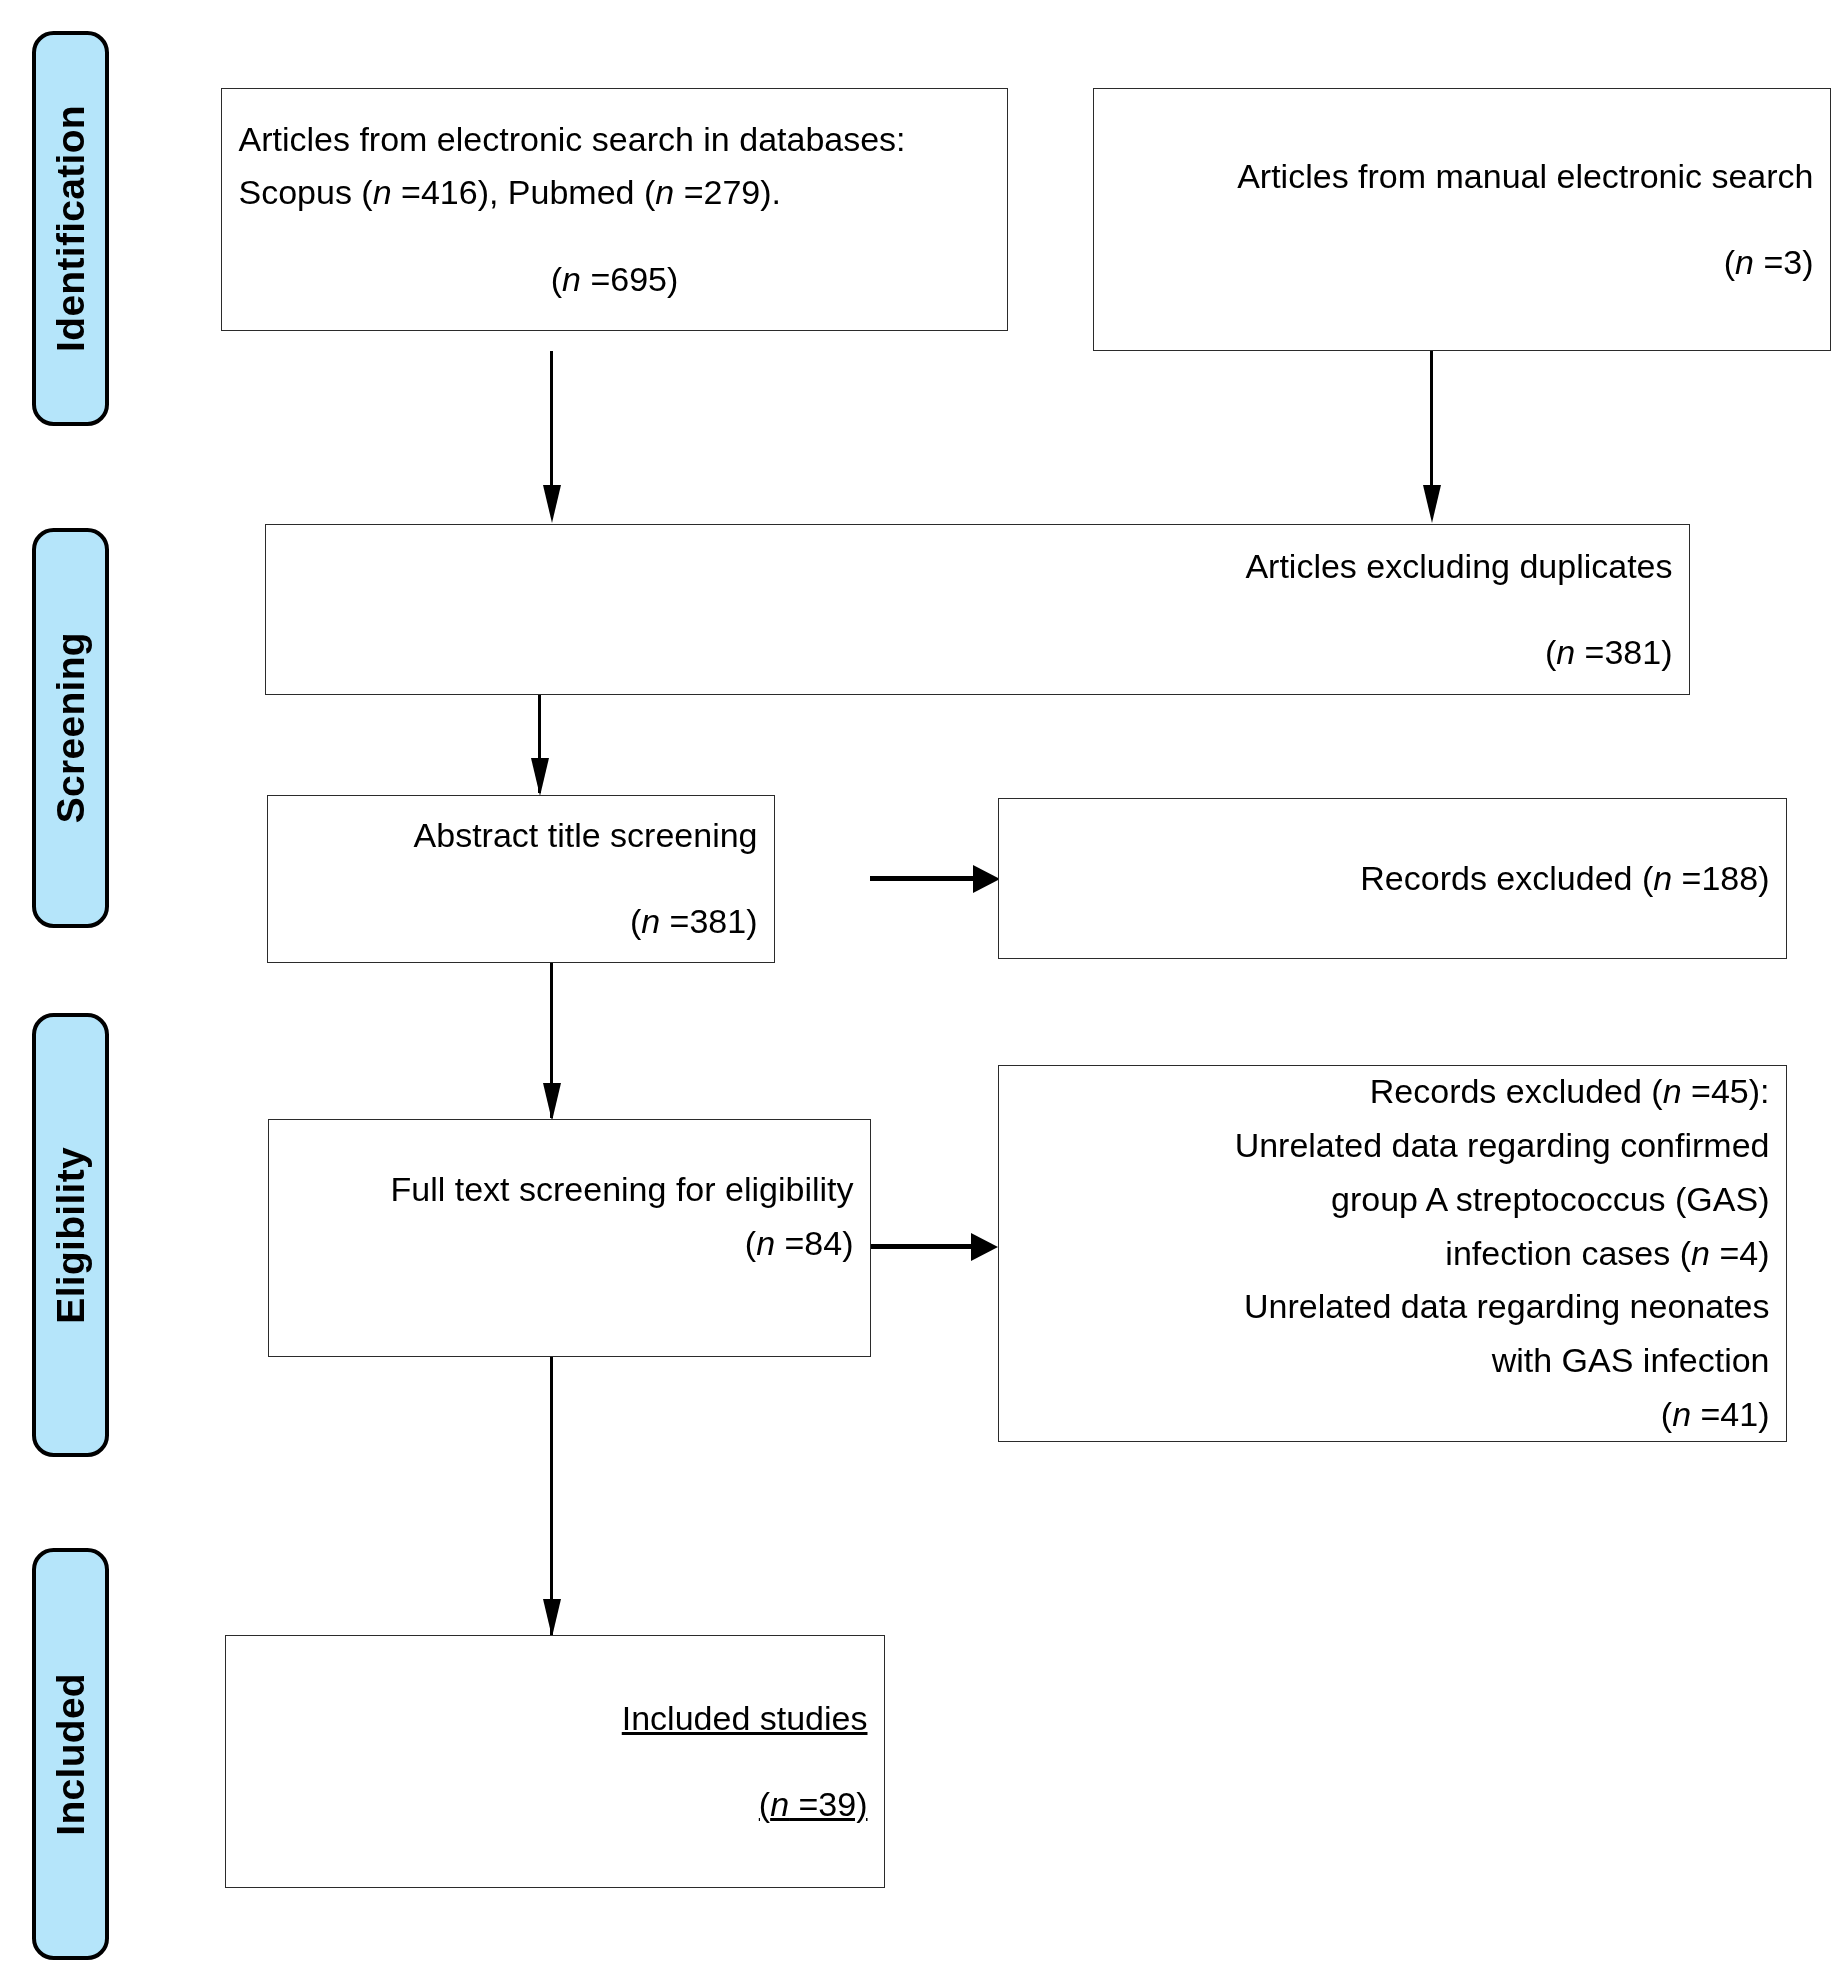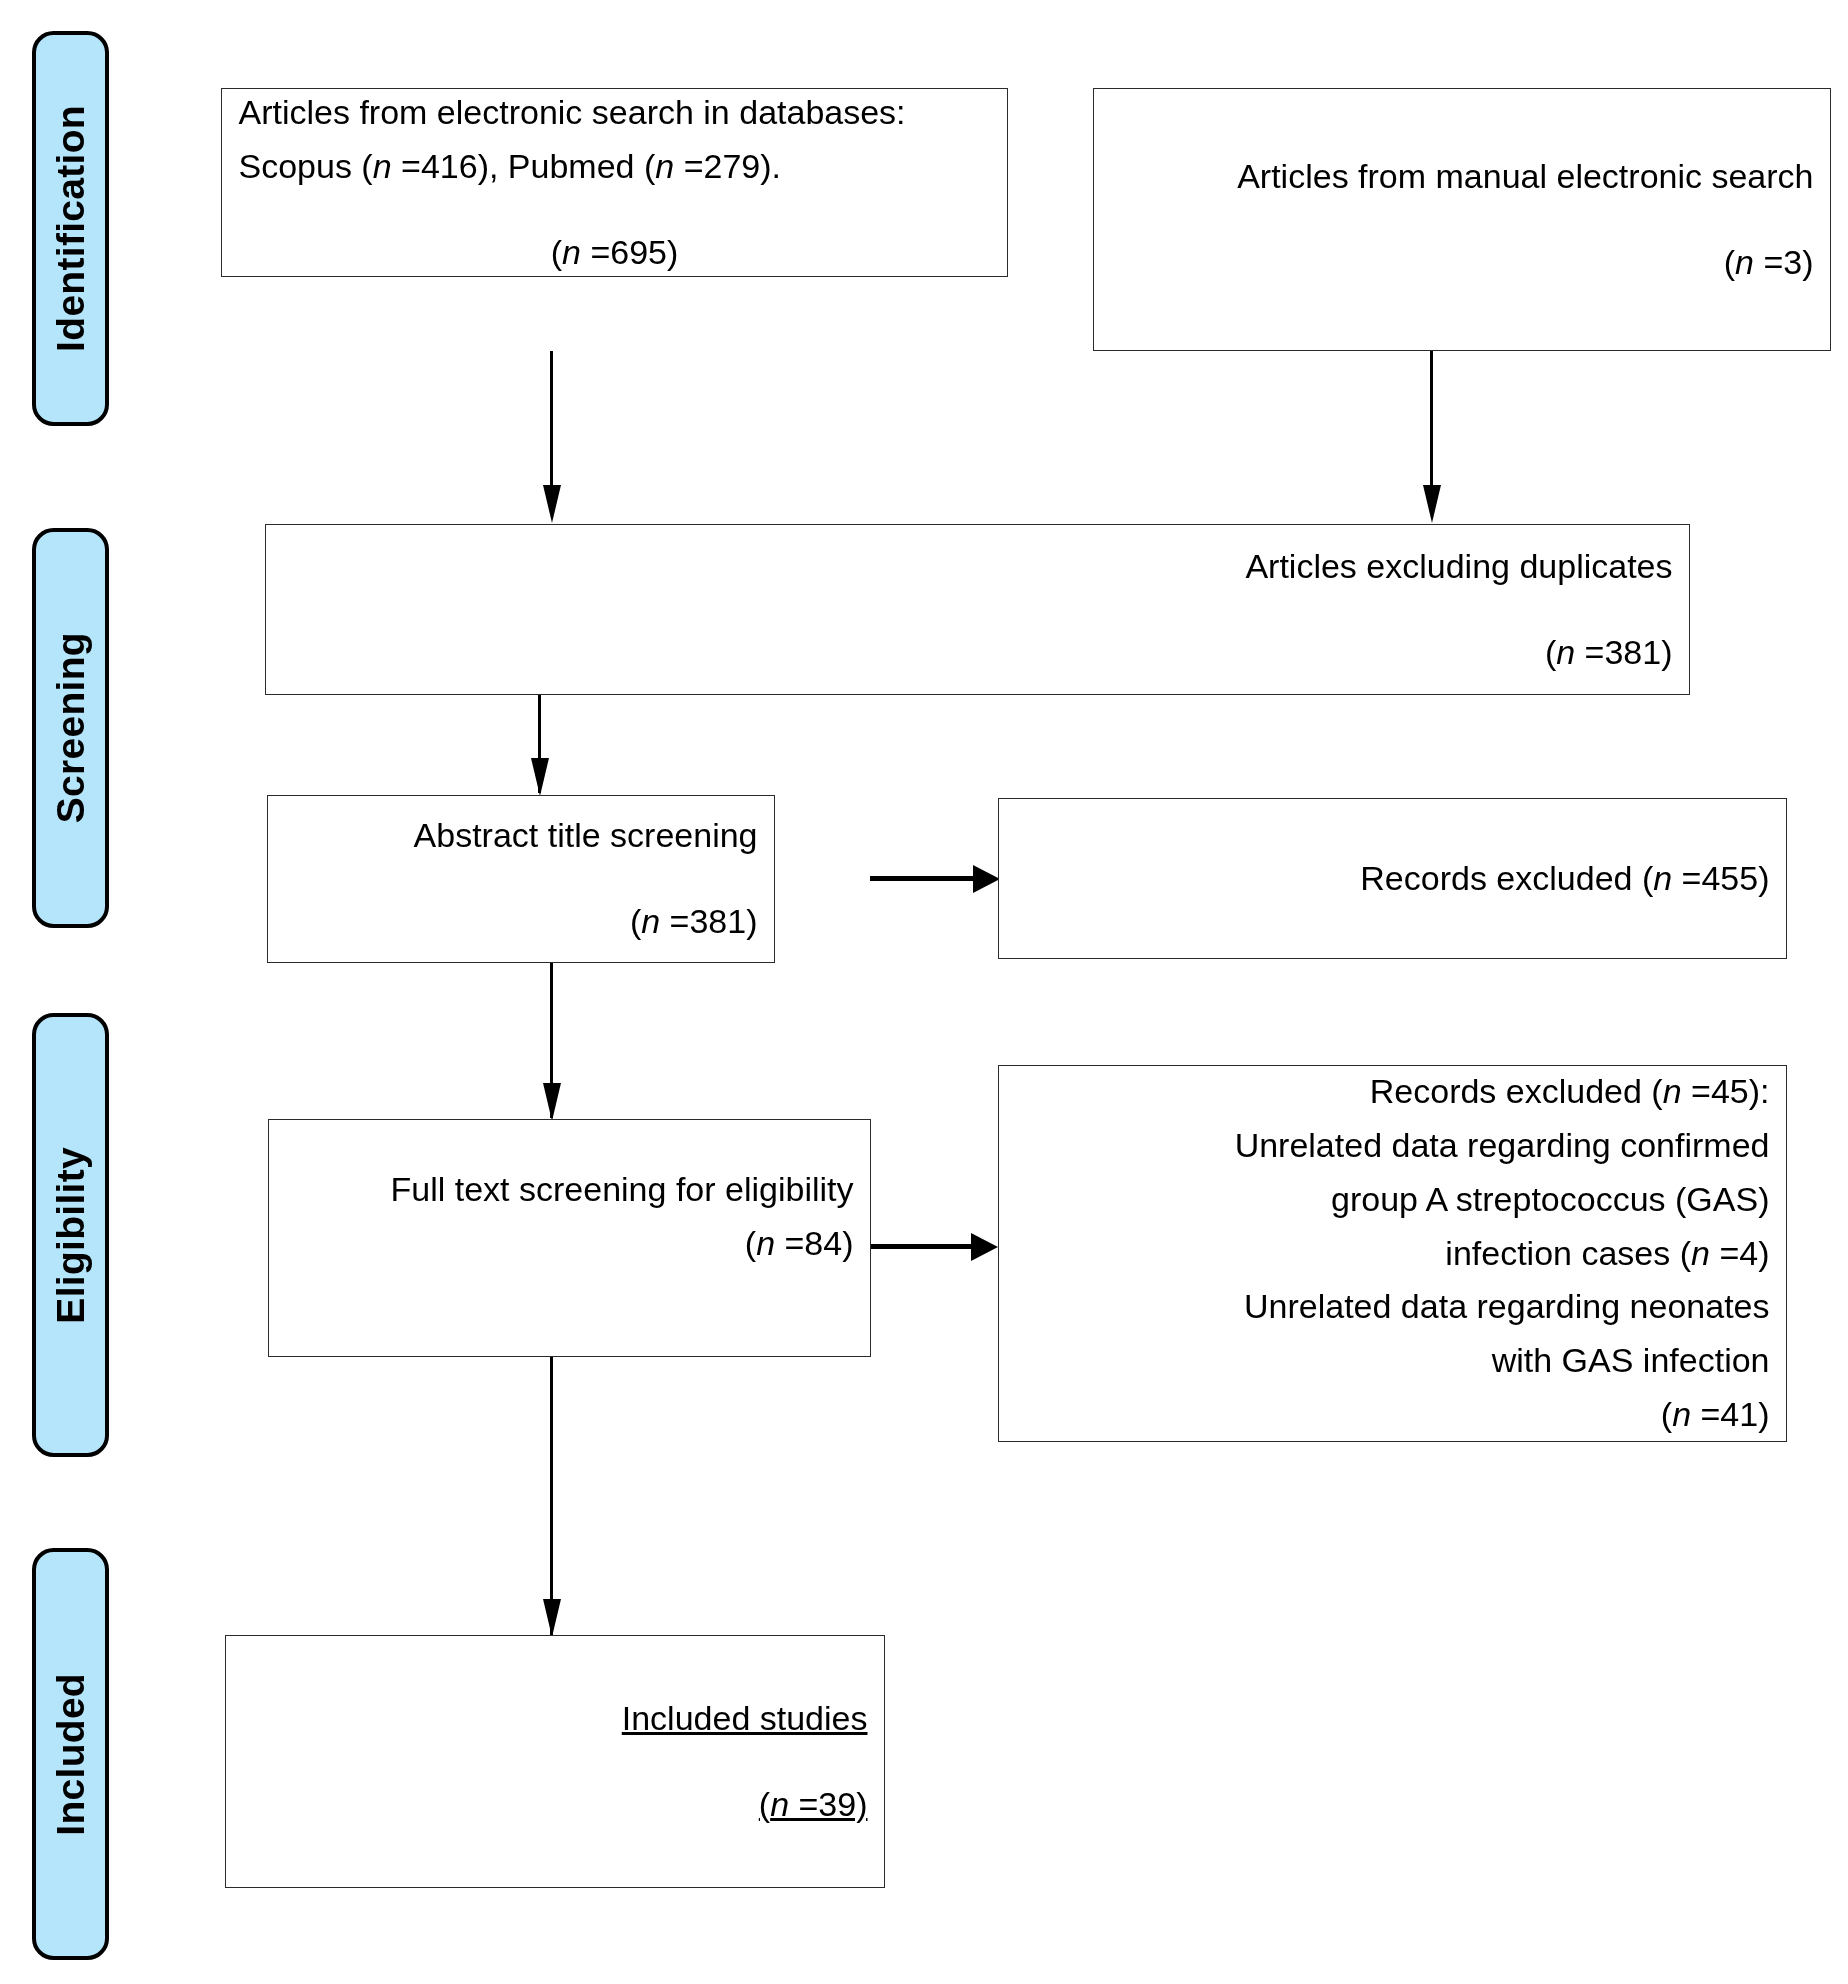--- a/index.html
+++ b/index.html
@@ -114,21 +114,21 @@
   </div>
 
   <div class="stage" style="left:32px; top:1013px; width:77px; height:444px;">
     <span class="stage-label">Eligibility</span>
   </div>
 
   <div class="stage" style="left:32px; top:1548px; width:77px; height:412px;">
     <span class="stage-label">Included</span>
   </div>
 
-  <div class="node" style="left:221px; top:88px; width:787px; height:189px;">
+  <div class="node" style="left:221px; top:88px; width:787px; height:243px;">
     <div class="node-text just">
       <span>Articles from electronic search in databases:</span><br>
       <span><span>Scopus (</span><i>n</i><span> =416), Pubmed (</span><i>n</i><span> =279).</span></span>
       <span class="gap"></span>
       <span style="display:block; text-align:right; text-align-last:center;"><span>(</span><i>n</i><span> =695)</span></span>
     </div>
   </div>
 
   <div class="node" style="left:1093px; top:88px; width:738px; height:263px;">
     <div class="node-text">
@@ -161,21 +161,21 @@
       <span class="gap"></span>
       <span><span>(</span><i>n</i><span> =381)</span></span>
     </div>
   </div>
 
   <div class="hline" style="left:870px; top:876px; width:107px;"></div>
   <div class="arrow-right" style="left:973px; top:865px;"></div>
 
   <div class="node" style="left:998px; top:798px; width:789px; height:161px;">
     <div class="node-text">
-      <span><span>Records excluded (</span><i>n</i><span> =455)</span></span>
+      <span><span>Records excluded (</span><i>n</i><span> =188)</span></span>
     </div>
   </div>
 
   <div class="vline" style="left:550px; top:963px; height:155px;"></div>
   <div class="arrow-down slim" style="left:543px; top:1083px;"></div>
 
   <div class="node" style="left:268px; top:1119px; width:603px; height:238px;padding-left:22px;">
     <div class="node-text" style="margin-bottom:43px;">
       <span>Full text screening for eligibility</span><br>
       <span><span>(</span><i>n</i><span> =84)</span></span>

